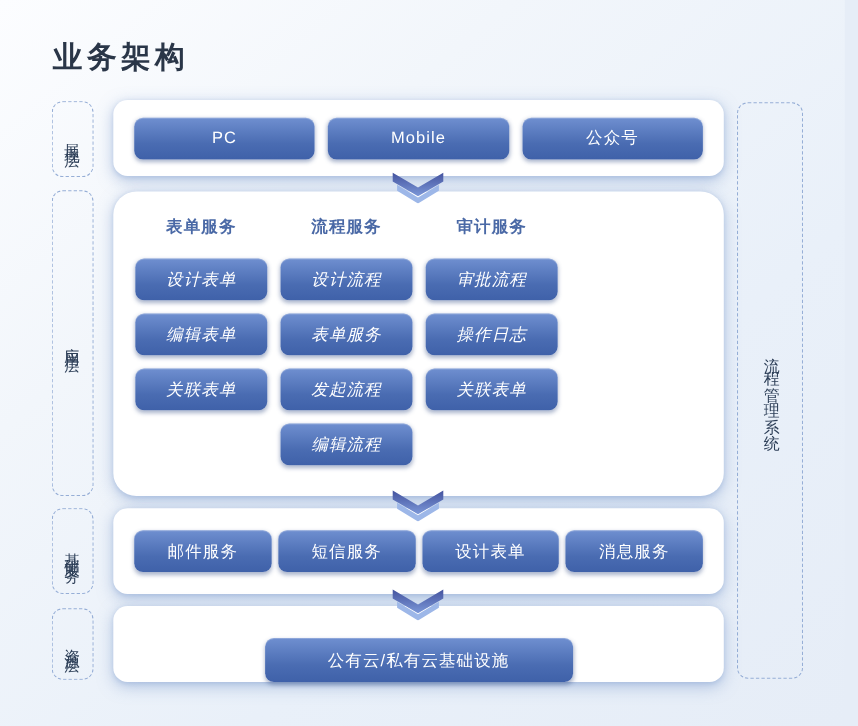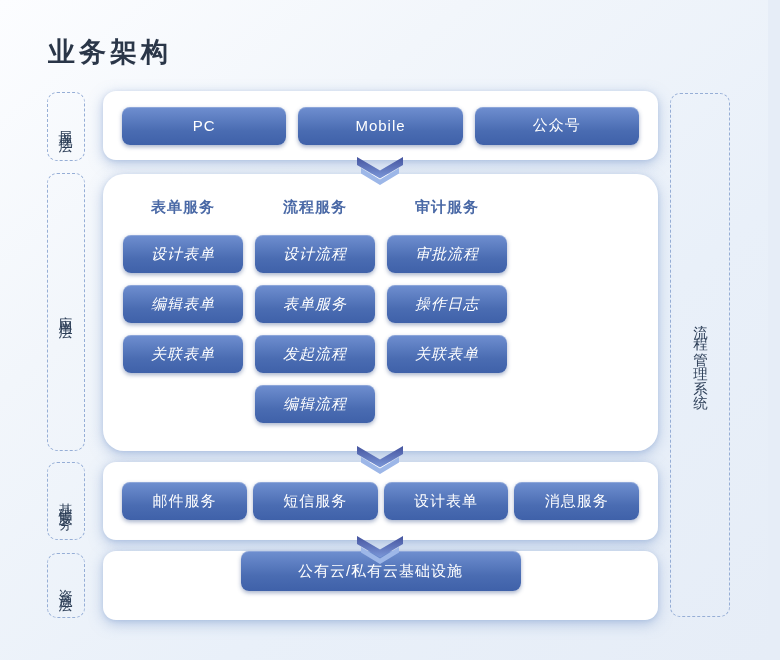--- a/index.html
+++ b/index.html
@@ -27,21 +27,21 @@
   #p1{top:91px;height:69px;display:flex;align-items:center;gap:12px;padding:0 19px;}
   #p1 .node{flex:1;height:38px;}
   #p2{top:174px;height:277px;padding:23px 19px 0 20px;display:grid;
       grid-template-columns:repeat(4,1fr);column-gap:12px;align-content:start;border-radius:21px;}
   .col{display:flex;flex-direction:column;gap:12px;min-width:0;}
   .col-header{height:20px;line-height:20px;text-align:center;color:#4a69a6;
       font-weight:700;font-size:15px;margin-bottom:6px;letter-spacing:1px;white-space:nowrap;}
   .col .node{height:38px;font-style:italic;}
   #p3{top:462px;height:78px;display:flex;align-items:center;gap:6px;padding:0 19px;}
   #p3 .node{flex:1;height:38px;}
-  #p4{top:551px;height:69px;display:flex;align-items:flex-start;justify-content:center;}
+  #p4{top:551px;height:69px;display:flex;align-items:flex-end;justify-content:center;}
   #p4 .node{width:280px;height:40px;}
   .side{
     position:absolute;border:1.6px dashed #96aed6;border-radius:10px;box-sizing:border-box;
     display:flex;align-items:center;justify-content:center;z-index:1;
   }
   .vtext{
     writing-mode:vertical-rl;text-orientation:upright;color:#2c3e57;
     font-size:14px;font-weight:500;letter-spacing:5px;text-indent:0;
   }
   #l1{left:47px;top:92px;width:38px;height:69px;}

